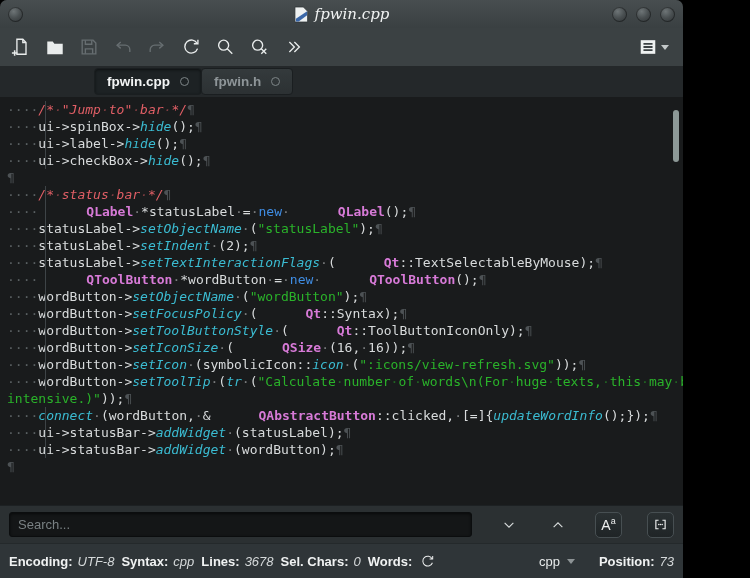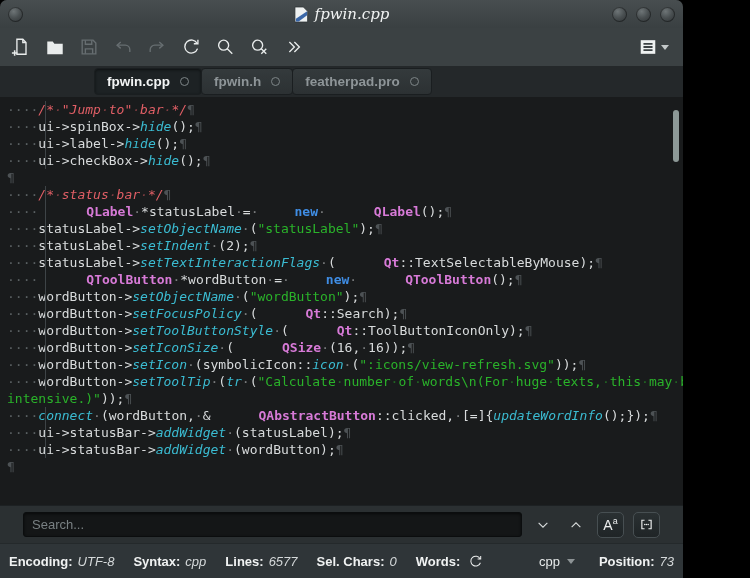--- a/index.html
+++ b/index.html
@@ -82,31 +82,31 @@
     padding:4px 0 0 7px;cursor:text;
   }
   .line{white-space:pre;height:17px;position:relative;color:var(--plain,#d8dbdc);}
   .ws{color:#5a6063;}
   .guide{position:absolute;left:37.5px;top:0;height:17px;border-left:1px solid #3e4447;}
   .sp{opacity:.5;}
   .pilcrow{color:#4d5255;}
   .tok-p{color:var(--plain,#d8dbdc);}
   .tok-c{color:var(--comment,#e25f66);font-style:italic;}
   .tok-s{color:var(--string,#2ab32a);}
-  .tok-k{color:var(--keyword,#3f8de4);font-weight:700;margin-left:36px;}
+  .tok-k{color:var(--keyword,#3f8de4);font-weight:400;}
   .tok-t{color:var(--type,#d77ad7);font-weight:700;margin-left:48px;}
   .tok-f{color:var(--func,#3bbcd2);font-style:italic;}
   .scroll-thumb{
     position:absolute;right:4px;top:13px;width:6px;height:52px;
     background:#8d9997;border-radius:3px;
   }
   
   .searchbar{
     height:37px;flex:0 0 37px;background:#2b3032;
-    display:flex;align-items:center;padding:0 23px;gap:9px;
+    display:flex;align-items:center;padding:0 9px;gap:25px;
     border-top:1px solid #1d2123;
   }
   .search-input{
     flex:1;height:25px;box-sizing:border-box;
     background:#141617;border:1px solid #0b0d0e;border-radius:3px;
     box-shadow:inset 0 1px 3px rgba(0,0,0,.6);
     color:#cfd4d5;font-size:13px;padding:0 8px;outline:none;
     font-family:"Liberation Sans",sans-serif;
   }
   .search-input::placeholder{color:#798083;}
@@ -253,44 +253,40 @@
   </div>
 
   <div class="tabbar">
     <span id="tabs" style="display:flex;align-items:center;">
         <div class="tab active">
           <span>fpwin.cpp</span>
           <span class="tab-close"></span>
         </div>
         <div class="tab">
           <span>fpwin.h</span>
-          <span class="tab-close"></span>
-        </div>
-        <div class="tab">
-          <span>featherpad.pro</span>
           <span class="tab-close"></span>
         </div>
       </span>
   </div>
 
   <div class="editor" id="editor">
     <div class="scroll-thumb"></div>
   <div class="line"><span class="ws">····</span><span class="guide"></span><span class="tok-c">/*<span class="sp">·</span>"Jump<span class="sp">·</span>to"<span class="sp">·</span>bar<span class="sp">·</span>*/</span><span class="pilcrow">¶</span></div>
       <div class="line"><span class="ws">····</span><span class="guide"></span><span class="tok-p">ui-&gt;spinBox-&gt;</span><span class="tok-f">hide</span><span class="tok-p">();</span><span class="pilcrow">¶</span></div>
       <div class="line"><span class="ws">····</span><span class="guide"></span><span class="tok-p">ui-&gt;label-&gt;</span><span class="tok-f">hide</span><span class="tok-p">();</span><span class="pilcrow">¶</span></div>
       <div class="line"><span class="ws">····</span><span class="guide"></span><span class="tok-p">ui-&gt;checkBox-&gt;</span><span class="tok-f">hide</span><span class="tok-p">();</span><span class="pilcrow">¶</span></div>
       <div class="line"><span class="pilcrow">¶</span></div>
       <div class="line"><span class="ws">····</span><span class="guide"></span><span class="tok-c">/*<span class="sp">·</span>status<span class="sp">·</span>bar<span class="sp">·</span>*/</span><span class="pilcrow">¶</span></div>
       <div class="line"><span class="ws">····</span><span class="guide"></span><span class="tok-t">QLabel</span><span class="tok-p"><span class="sp">·</span>*statusLabel<span class="sp">·</span>=<span class="sp">·</span></span><span class="tok-k">new</span><span class="tok-p"><span class="sp">·</span></span><span class="tok-t">QLabel</span><span class="tok-p">();</span><span class="pilcrow">¶</span></div>
       <div class="line"><span class="ws">····</span><span class="guide"></span><span class="tok-p">statusLabel-&gt;</span><span class="tok-f">setObjectName</span><span class="tok-p"><span class="sp">·</span>(</span><span class="tok-s">"statusLabel"</span><span class="tok-p">);</span><span class="pilcrow">¶</span></div>
       <div class="line"><span class="ws">····</span><span class="guide"></span><span class="tok-p">statusLabel-&gt;</span><span class="tok-f">setIndent</span><span class="tok-p"><span class="sp">·</span>(2);</span><span class="pilcrow">¶</span></div>
       <div class="line"><span class="ws">····</span><span class="guide"></span><span class="tok-p">statusLabel-&gt;</span><span class="tok-f">setTextInteractionFlags</span><span class="tok-p"><span class="sp">·</span>(</span><span class="tok-t">Qt</span><span class="tok-p">::TextSelectableByMouse);</span><span class="pilcrow">¶</span></div>
       <div class="line"><span class="ws">····</span><span class="guide"></span><span class="tok-t">QToolButton</span><span class="tok-p"><span class="sp">·</span>*wordButton<span class="sp">·</span>=<span class="sp">·</span></span><span class="tok-k">new</span><span class="tok-p"><span class="sp">·</span></span><span class="tok-t">QToolButton</span><span class="tok-p">();</span><span class="pilcrow">¶</span></div>
       <div class="line"><span class="ws">····</span><span class="guide"></span><span class="tok-p">wordButton-&gt;</span><span class="tok-f">setObjectName</span><span class="tok-p"><span class="sp">·</span>(</span><span class="tok-s">"wordButton"</span><span class="tok-p">);</span><span class="pilcrow">¶</span></div>
-      <div class="line"><span class="ws">····</span><span class="guide"></span><span class="tok-p">wordButton-&gt;</span><span class="tok-f">setFocusPolicy</span><span class="tok-p"><span class="sp">·</span>(</span><span class="tok-t">Qt</span><span class="tok-p">::Search);</span><span class="pilcrow">¶</span></div>
+      <div class="line"><span class="ws">····</span><span class="guide"></span><span class="tok-p">wordButton-&gt;</span><span class="tok-f">setFocusPolicy</span><span class="tok-p"><span class="sp">·</span>(</span><span class="tok-t">Qt</span><span class="tok-p">::Syntax);</span><span class="pilcrow">¶</span></div>
       <div class="line"><span class="ws">····</span><span class="guide"></span><span class="tok-p">wordButton-&gt;</span><span class="tok-f">setToolButtonStyle</span><span class="tok-p"><span class="sp">·</span>(</span><span class="tok-t">Qt</span><span class="tok-p">::ToolButtonIconOnly);</span><span class="pilcrow">¶</span></div>
       <div class="line"><span class="ws">····</span><span class="guide"></span><span class="tok-p">wordButton-&gt;</span><span class="tok-f">setIconSize</span><span class="tok-p"><span class="sp">·</span>(</span><span class="tok-t">QSize</span><span class="tok-p"><span class="sp">·</span>(16,<span class="sp">·</span>16));</span><span class="pilcrow">¶</span></div>
       <div class="line"><span class="ws">····</span><span class="guide"></span><span class="tok-p">wordButton-&gt;</span><span class="tok-f">setIcon</span><span class="tok-p"><span class="sp">·</span>(symbolicIcon::</span><span class="tok-f">icon</span><span class="tok-p"><span class="sp">·</span>(</span><span class="tok-s">":icons/view-refresh.svg"</span><span class="tok-p">));</span><span class="pilcrow">¶</span></div>
       <div class="line"><span class="ws">····</span><span class="guide"></span><span class="tok-p">wordButton-&gt;</span><span class="tok-f">setToolTip</span><span class="tok-p"><span class="sp">·</span>(</span><span class="tok-f">tr</span><span class="tok-p"><span class="sp">·</span>(</span><span class="tok-s">"Calculate<span class="sp">·</span>number<span class="sp">·</span>of<span class="sp">·</span>words\n(For<span class="sp">·</span>huge<span class="sp">·</span>texts,<span class="sp">·</span>this<span class="sp">·</span>may<span class="sp">·</span>be<span class="sp">·</span>CPU-</span></div>
       <div class="line"><span class="tok-s">intensive.)"</span><span class="tok-p">));</span><span class="pilcrow">¶</span></div>
       <div class="line"><span class="ws">····</span><span class="guide"></span><span class="tok-f">connect</span><span class="tok-p"><span class="sp">·</span>(wordButton,<span class="sp">·</span>&amp;</span><span class="tok-t">QAbstractButton</span><span class="tok-p">::clicked,<span class="sp">·</span>[=]{</span><span class="tok-f">updateWordInfo</span><span class="tok-p">();});</span><span class="pilcrow">¶</span></div>
       <div class="line"><span class="ws">····</span><span class="guide"></span><span class="tok-p">ui-&gt;statusBar-&gt;</span><span class="tok-f">addWidget</span><span class="tok-p"><span class="sp">·</span>(statusLabel);</span><span class="pilcrow">¶</span></div>
       <div class="line"><span class="ws">····</span><span class="guide"></span><span class="tok-p">ui-&gt;statusBar-&gt;</span><span class="tok-f">addWidget</span><span class="tok-p"><span class="sp">·</span>(wordButton);</span><span class="pilcrow">¶</span></div>
       <div class="line"><span class="pilcrow">¶</span></div>
     </div>
@@ -320,32 +316,32 @@
             <path d="M8.5 5.5H5v11h3.5M13.5 5.5H17v11h-3.5"></path>
             <circle cx="8.8" cy="11" r="1" fill="currentColor" stroke="none"></circle>
             <circle cx="11" cy="11" r="1" fill="currentColor" stroke="none"></circle>
             <circle cx="13.2" cy="11" r="1" fill="currentColor" stroke="none"></circle>
           </svg>
         </span>
     </button>
   </div>
 
   <div class="statusbar">
-    <span id="status-items" style="display:flex;align-items:center;gap:19px;">
+    <span id="status-items" style="display:flex;align-items:center;gap:7px;">
         <span class="st-item">
           <span class="st-label">Encoding:</span>
           <span class="st-value">UTF-8</span>
         </span>
         <span class="st-item">
           <span class="st-label">Syntax:</span>
           <span class="st-value">cpp</span>
         </span>
         <span class="st-item">
           <span class="st-label">Lines:</span>
-          <span class="st-value">6577</span>
+          <span class="st-value">3678</span>
         </span>
         <span class="st-item">
           <span class="st-label">Sel. Chars:</span>
           <span class="st-value">0</span>
         </span>
         <span class="st-item">
           <span class="st-label">Words:</span>
           <button class="refresh-btn">
             <span style="display:flex;">
               <svg viewBox="0 0 22 22" fill="none" stroke="currentColor" stroke-width="1.5">

